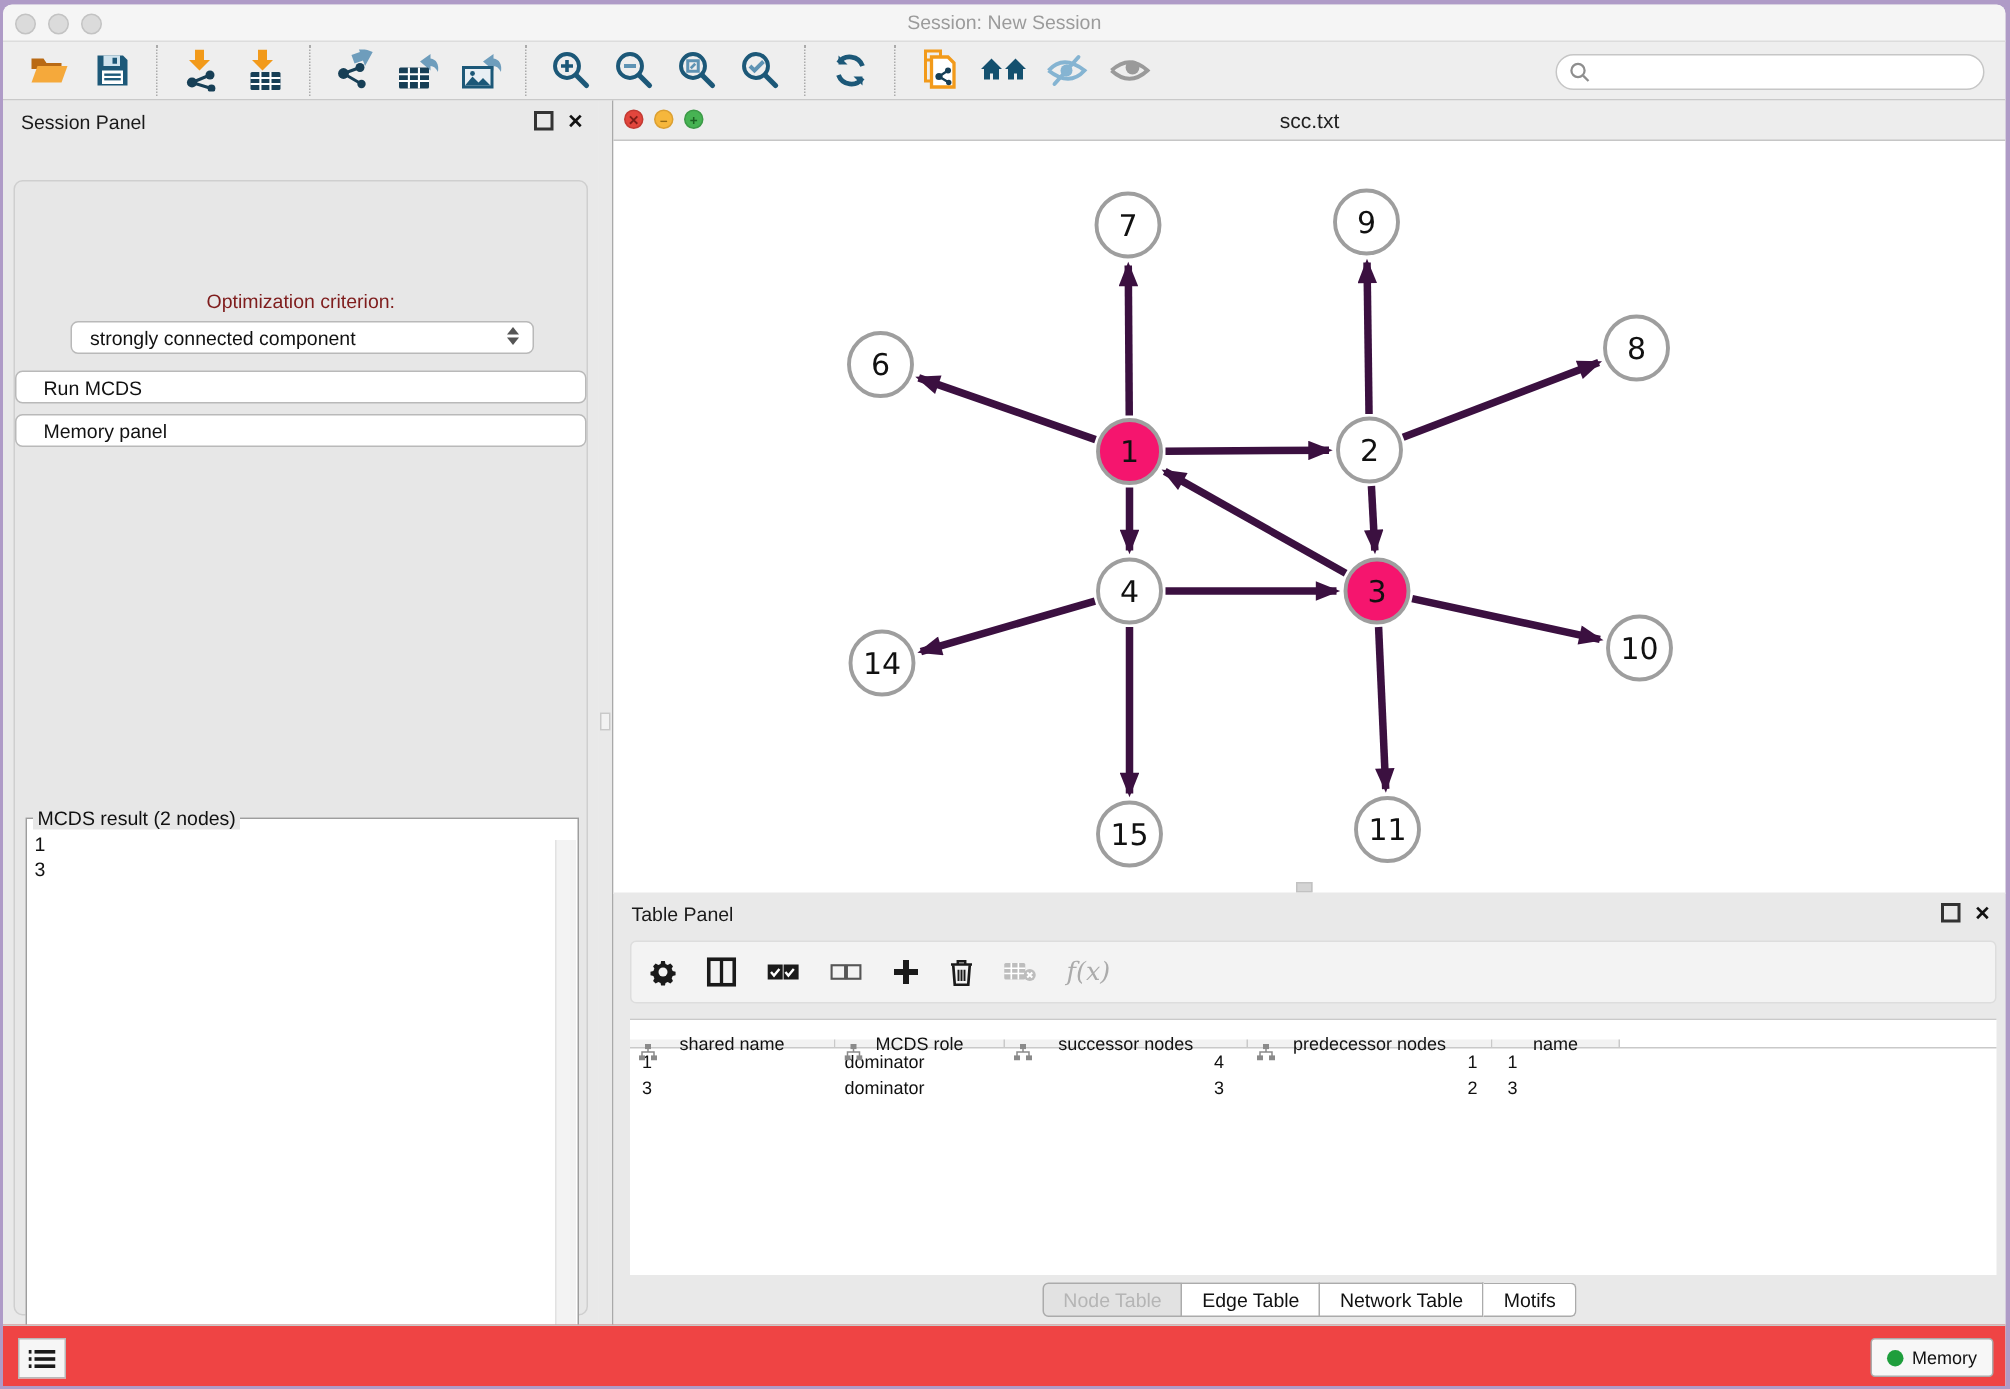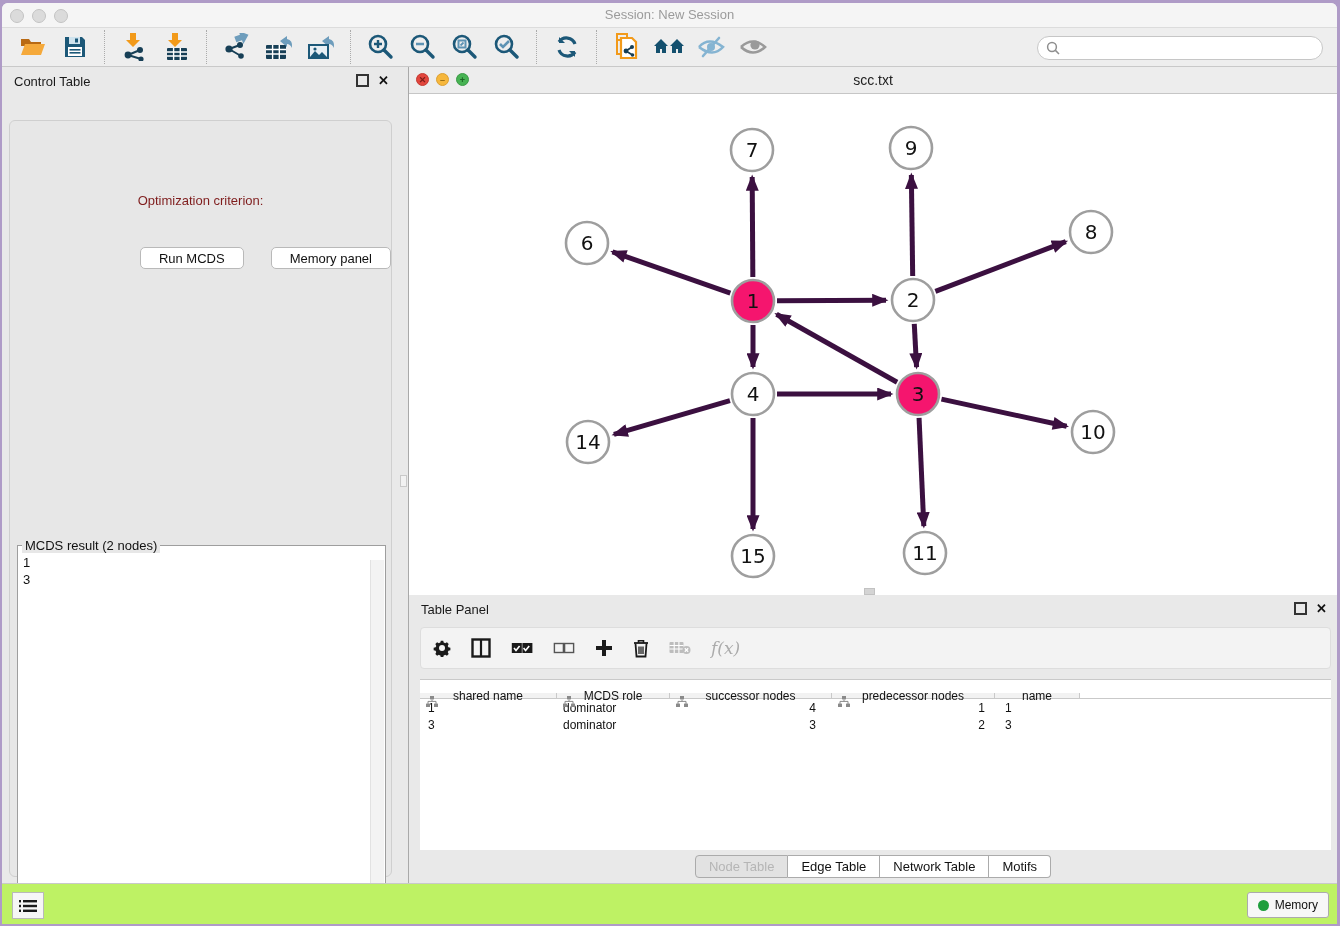--- a/index.html
+++ b/index.html
@@ -38,21 +38,21 @@
   .tab.sel{background:#E2E2E2;color:#B5B5B5;}
   
   .cp-body{position:absolute;left:7px;right:7px;top:53px;bottom:7px;background:#E7E7E7;
     border:1px solid #CFCFCF;border-radius:6px;}
   .opt-label{position:absolute;top:72px;left:0;right:0;text-align:center;font-size:13px;color:#7f1d1d;}
   .cp-select{position:absolute;left:37px;top:93px;width:309px;height:22px;background:#FFF;border:1px solid #B9B9B9;
     border-radius:5px;font-size:13px;color:#111;display:flex;align-items:center;padding-left:12px;box-sizing:border-box;}
   .stepper{position:absolute;right:9px;top:3px;display:flex;flex-direction:column;gap:2px;}
   .stepper .up{width:0;height:0;border-left:4px solid transparent;border-right:4px solid transparent;border-bottom:5px solid #555;}
   .stepper .dn{width:0;height:0;border-left:4px solid transparent;border-right:4px solid transparent;border-top:5px solid #555;}
-  .cp-buttons{position:absolute;top:126px;left:0;right:0;display:flex;justify-content:flex-end;gap:27px;}
+  .cp-buttons{position:absolute;top:126px;left:0;right:0;display:flex;justify-content:flex-end;gap:7px;flex-direction:column;}
   .cp-btn{height:22px;background:#FFF;border:1px solid #B9B9B9;border-radius:5px;font-size:13px;color:#111;
     padding:0 18px;display:flex;align-items:center;font-family:"Liberation Sans",sans-serif;}
   .result-box{position:absolute;left:7px;top:424px;width:367px;height:378px;border:1px solid #9E9E9E;background:#FFF;}
   .result-legend{position:absolute;top:-8px;left:4px;background:#E7E7E7;padding:0 3px;font-size:13px;color:#111;}
   .result-lines{position:absolute;left:5px;top:8px;font-size:13px;color:#111;line-height:17px;}
   .result-scroll{position:absolute;right:1px;top:14px;bottom:1px;width:13px;background:#F3F3F3;border-left:1px solid #E2E2E2;}
   
   .net-titlebar{height:26px;background:#EDEDED;border-bottom:1px solid #C6C6C6;position:relative;}
   .traffic{position:absolute;left:7px;top:6px;display:flex;gap:7px;}
   .light{width:13px;height:13px;border-radius:50%;display:flex;align-items:center;justify-content:center;
@@ -70,21 +70,21 @@
   .tp-ic{display:flex;align-items:center;justify-content:center;}
   .fx{font-family:"DejaVu Serif",serif;font-style:italic;font-size:17px;color:#ABABAB;}
   .ntable{position:absolute;left:11px;right:6px;top:84px;bottom:34px;background:#FFF;border-top:1px solid #C9C9C9;}
   .thead{display:flex;height:18px;border-bottom:1px solid #C9C9C9;font-size:12px;color:#111;}
   .th{background:#F2F2F2;border-right:1px solid #C9C9C9;position:relative;display:flex;align-items:center;justify-content:center;box-sizing:border-box;margin-top:13px;}
   .th .hicon{position:absolute;left:6px;top:3px;}
   .trow{display:flex;height:17px;font-size:12px;color:#111;align-items:center;}
   .td{box-sizing:border-box;}
   .bottom-tabs{position:absolute;left:0;right:0;bottom:6px;display:flex;justify-content:center;}
   
-  .statusbar{position:absolute;left:0;right:0;bottom:0;height:40px;background:#bef264;border-top:1px solid #C9C9C9;}
+  .statusbar{position:absolute;left:0;right:0;bottom:0;height:40px;background:#ef4444;border-top:1px solid #C9C9C9;}
   .list-btn{position:absolute;left:10px;top:8px;width:30px;height:25px;background:#F6F6F6;border:1px solid #B9B9B9;
     display:flex;align-items:center;justify-content:center;}
   .mem-btn{position:absolute;right:8px;top:8px;height:24px;background:#F7F7F7;border:1px solid #ABABAB;border-radius:3px;
     display:flex;align-items:center;gap:6px;padding:0 10px;font-size:12px;color:#111;}
   .mem-dot{width:11px;height:11px;border-radius:50%;background:#1E9E3C;}
 </style>
 </head>
 <body>
 
 <div class="app">
@@ -251,28 +251,35 @@
     <div class="search-wrap">
       <svg width="15" height="15" viewBox="0 0 15 15">
         <circle cx="6" cy="6" r="4.4" fill="none" stroke="#8E8E8E" stroke-width="1.5"></circle>
         <path d="M9.4 9.4 L13 13" stroke="#8E8E8E" stroke-width="1.5"></path>
       </svg>
     </div>
   </div>
 
   <div class="ctrl-panel">
     <div class="phead">
-      <span class="ptitle">Control Table</span>
+      <span class="ptitle">Session Panel</span>
       <span class="pbtns">
         <span class="float-sq"></span>
         <span class="close-x">✕</span>
       </span>
     </div>
     <div class="cp-body">
       <div class="opt-label">Optimization criterion:</div>
+      <div class="cp-select">
+        <span>strongly connected component</span>
+        <span class="stepper">
+            <span class="up"></span>
+            <span class="dn"></span>
+          </span>
+      </div>
       <div class="cp-buttons">
         <button class="cp-btn">Run MCDS</button>
         <button class="cp-btn">Memory panel</button>
       </div>
       <div class="result-box">
         <span class="result-legend">MCDS result (2 nodes)</span>
         <div class="result-lines">
           <div>1</div>
           <div>3</div>
         </div>

